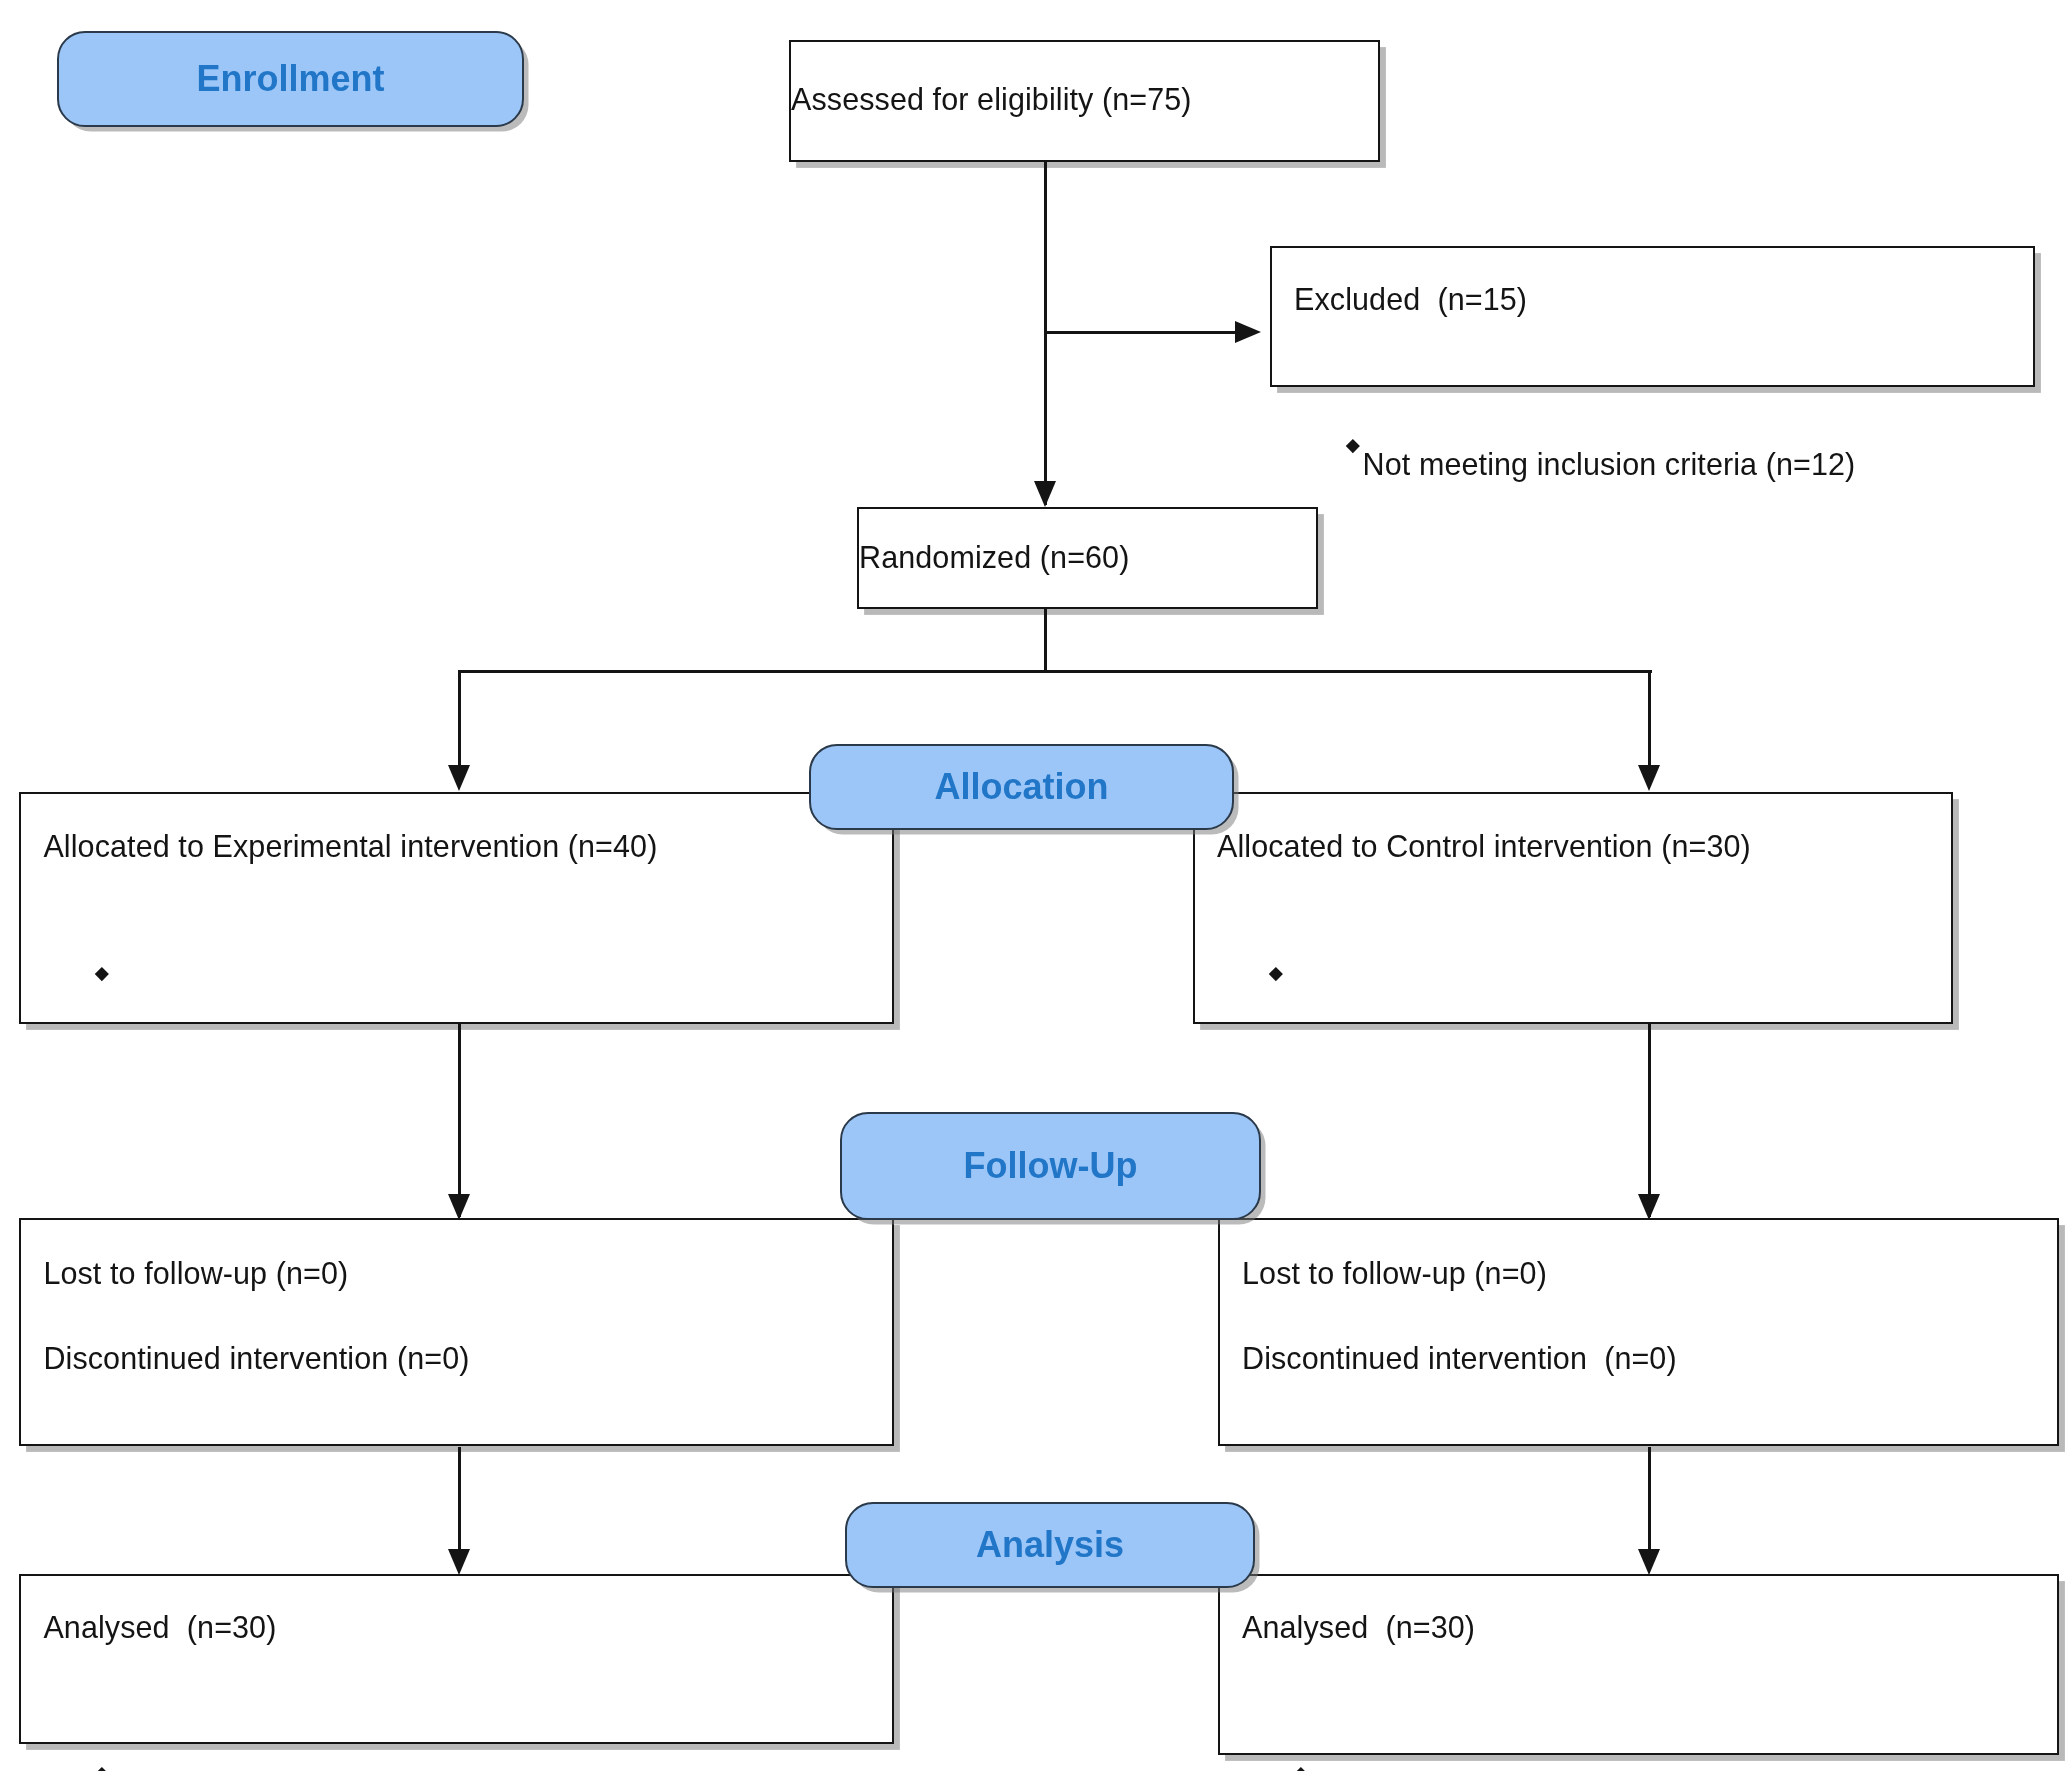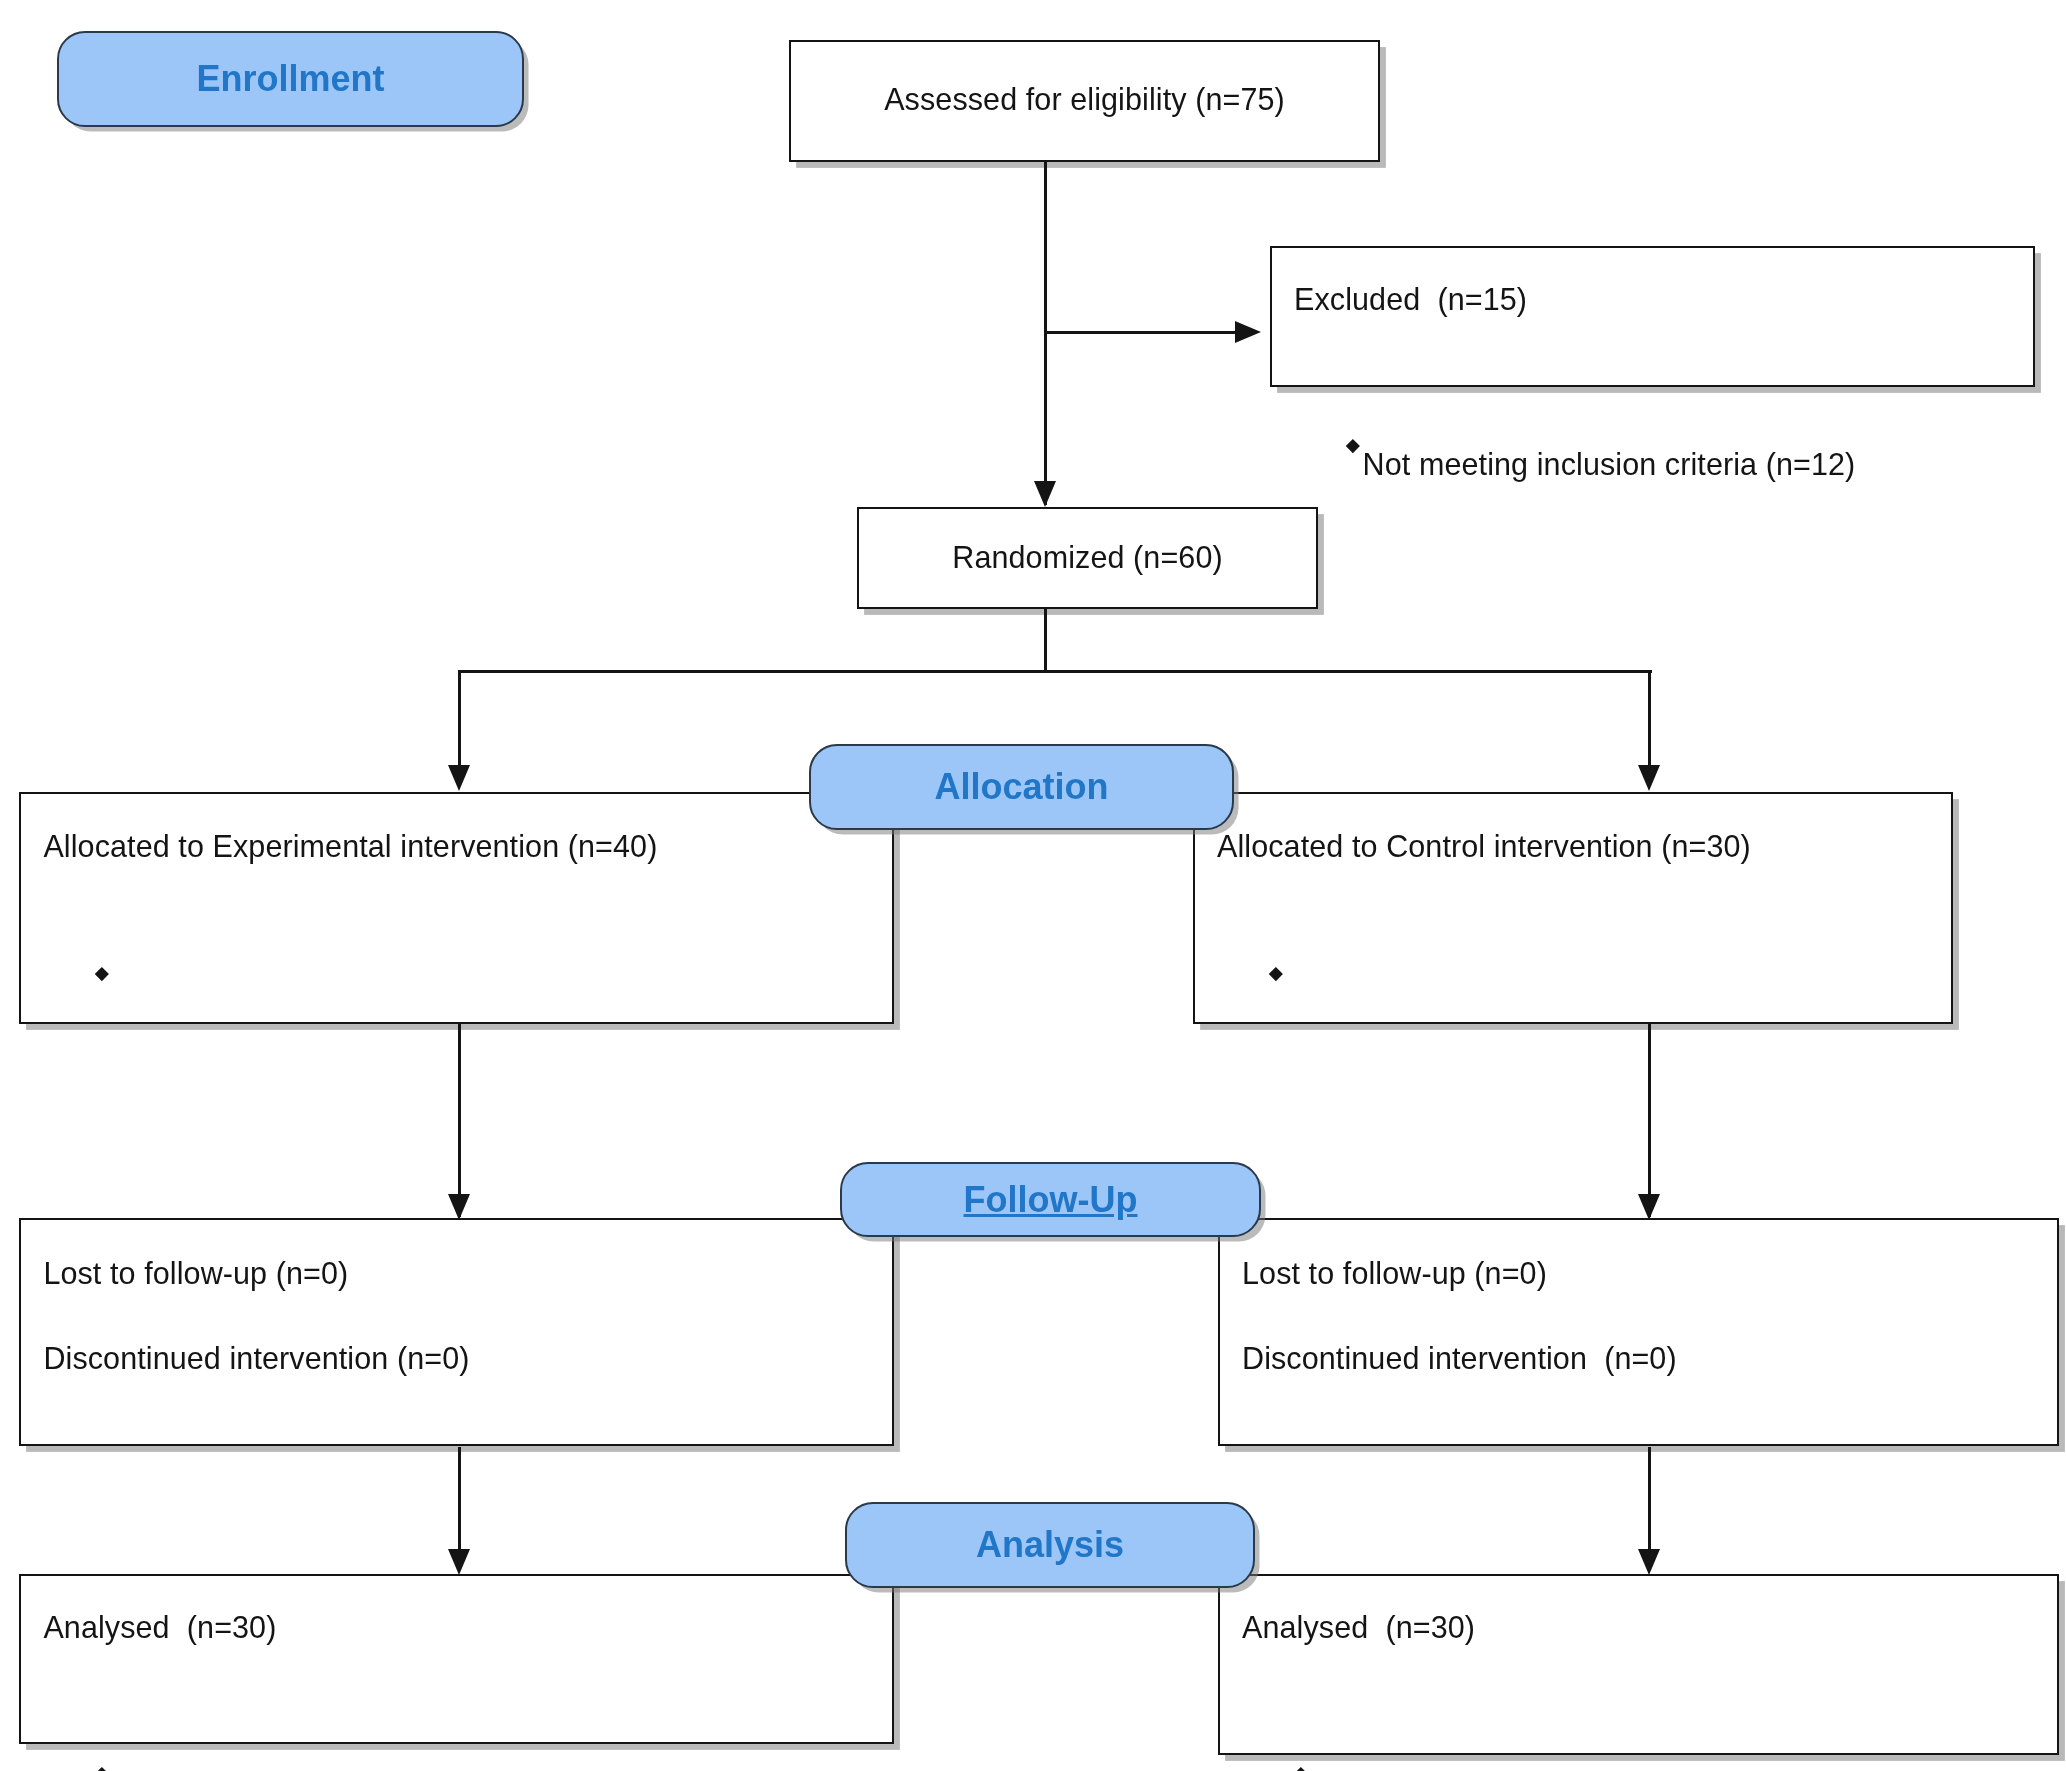--- a/index.html
+++ b/index.html
@@ -33,21 +33,20 @@
     right: 15.6px;
     color: #141414;
     font-size: 30.5px;
     line-height: 1.18;
     letter-spacing: 0.1px;
     white-space: pre;
   }
   .box .txt.center {
     left: 0;
     right: 0;
-    text-align: center;
   }
   .bullet-line {
     position: relative;
     padding-left: 30px;
     white-space: pre;
   }
   .bullet-line .dia {
     position: absolute;
     left: 2.6px;
     top: 50%;
@@ -167,21 +166,21 @@
         <span class="dia"></span>
       </span>
     </div>
   </div>
 
   <div class="vline" style="left:458px; top:1024px; height:193px;"></div>
   <div class="arrow-down" style="left:448px; top:1194px;"></div>
   <div class="vline" style="left:1648px; top:1024px; height:193px;"></div>
   <div class="arrow-down" style="left:1638px; top:1194px;"></div>
 
-  <div class="pill" style="left:840px; top:1162px; width:421px; height:75px;text-decoration:underline;">
+  <div class="pill" style="left:840px; top:1112px; width:421px; height:108px;">
     <span>Follow-Up</span>
   </div>
 
   <div class="box" style="left:19.4px; top:1218px; width:875px; height:228px;">
     <div class="txt" style="top:36px;">Lost to follow-up (n=0)</div>
     <div class="txt" style="top:121px;">Discontinued intervention (n=0)</div>
   </div>
 
   <div class="box" style="left:1218px; top:1218px; width:841px; height:228px;">
     <div class="txt" style="top:36px;">Lost to follow-up (n=0)</div>

